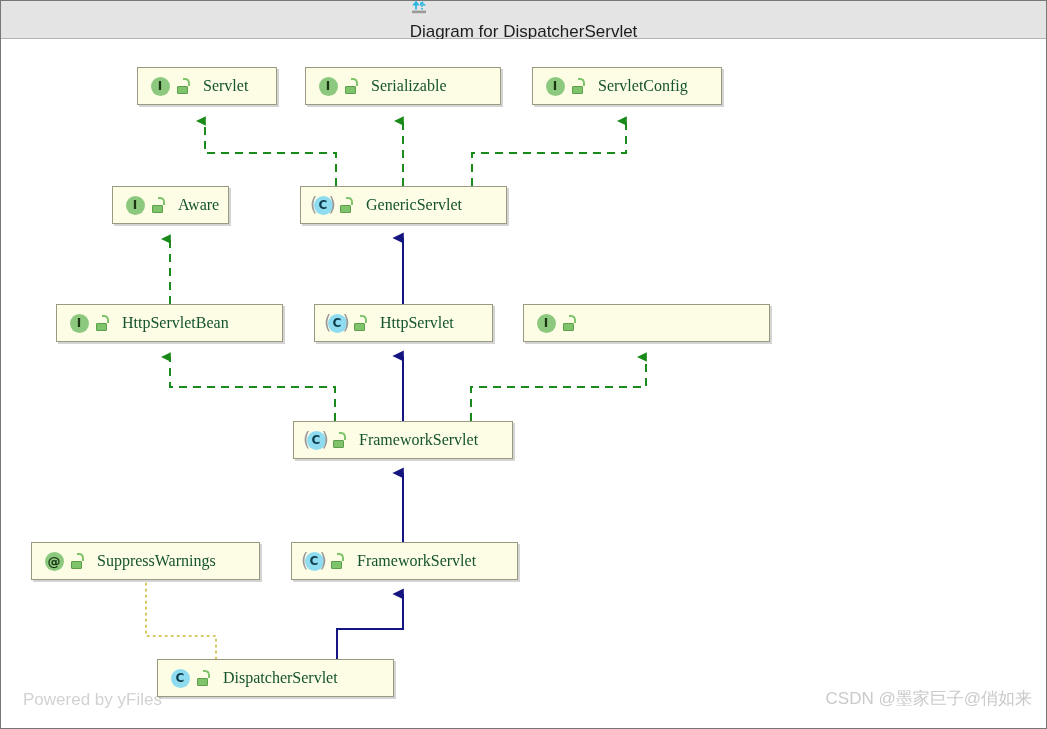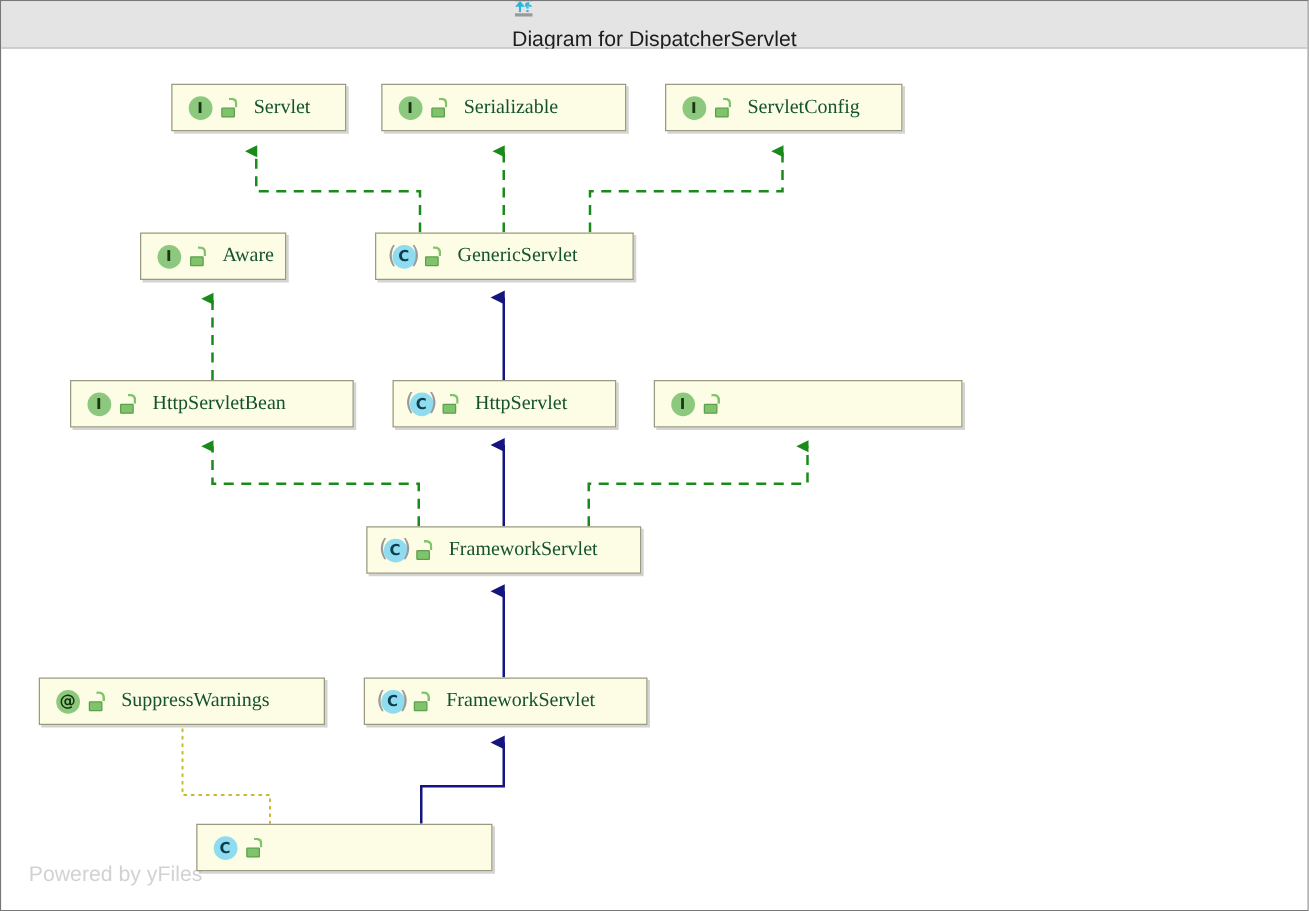--- a/index.html
+++ b/index.html
@@ -353,18 +353,20 @@
         <div class="node" style="left: 156px; top: 620px; width: 237px;">
           <span class="badges">
             <span class="tbadge cls">
               <span class="disc">C</span>
             </span>
             <span class="lock">
               <span class="shackle"></span>
               <span class="body"></span>
             </span>
           </span>
+          <span class="nlabel">DispatcherServlet</span>
         </div>
       </div>
 
     <div class="wm" id="wm-yfiles">Powered by yFiles</div>
+    <div class="wm" id="wm-csdn">CSDN @墨家巨子@俏如来</div>
   </div>
 </div>
 
 </body></html>

